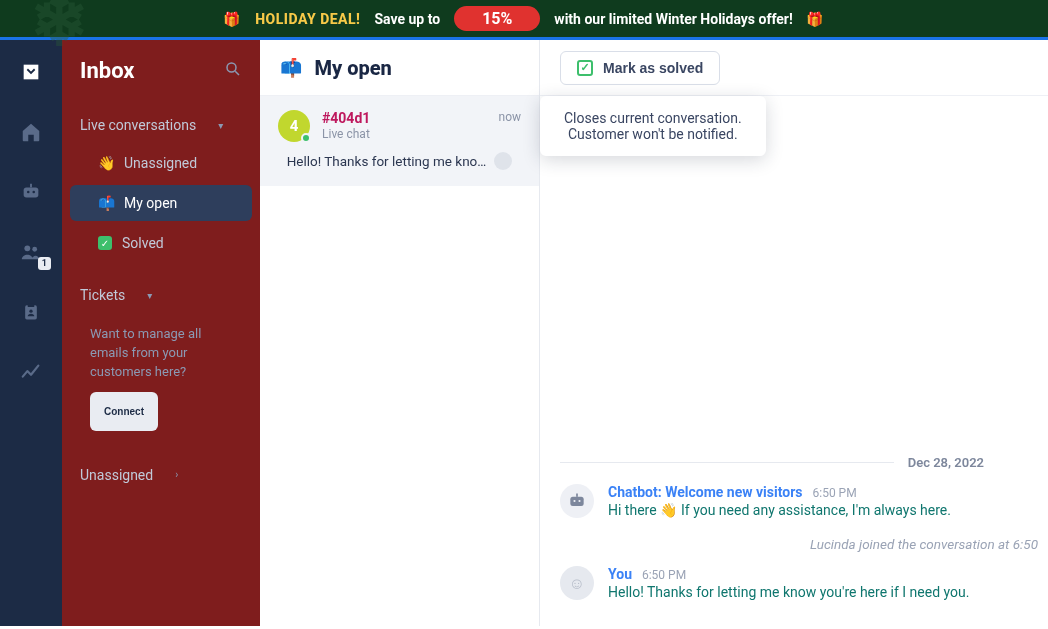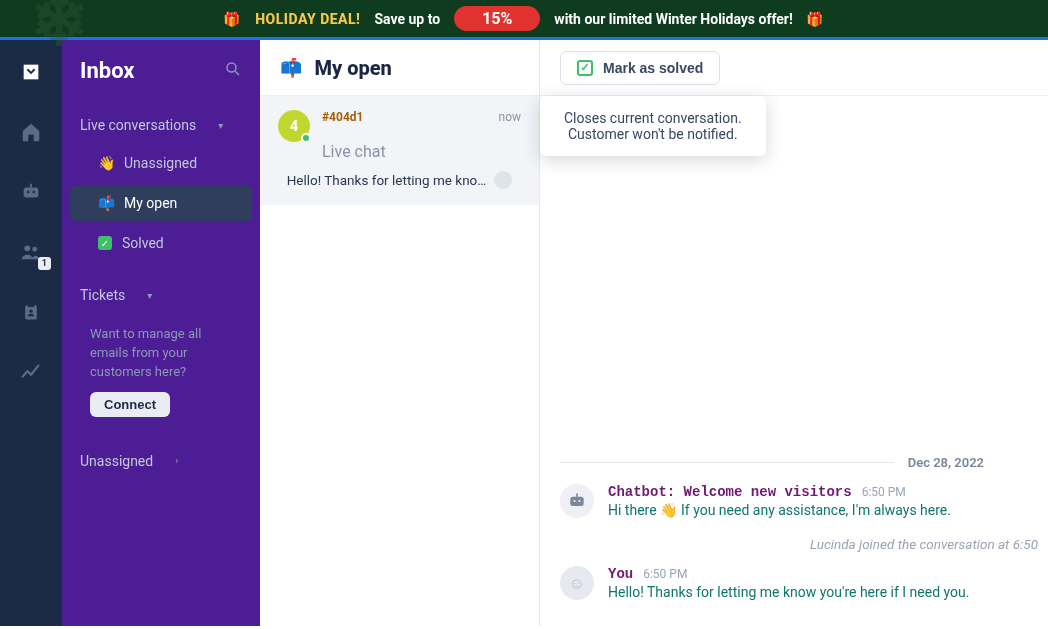--- a/index.html
+++ b/index.html
@@ -16,64 +16,64 @@
   
   .shell { display: flex; height: 586px; }
   
   
   .rail { width: 62px; background: #1c2b45; display: flex; flex-direction: column; align-items: center; padding-top: 20px; gap: 36px; color: #5a6b89; }
   .rail .ico { width: 24px; height: 24px; display: flex; align-items: center; justify-content: center; cursor: pointer; fill: #5a6b89; position: relative; }
   .rail .ico.active { color: #fff; fill: #fff; }
   .rail .badge { position: absolute; bottom: -6px; right: -8px; background: #e9ecf2; color: #1c2b45; font-size: 9px; font-weight: 700; border-radius: 3px; padding: 0px 4px; line-height: 13px; }
   
   
-  .sidebar { width: 198px; background: #4c1d95; color: #cfd6e4; display: flex; flex-direction: column; }
+  .sidebar { width: 198px; background: #7f1d1d; color: #cfd6e4; display: flex; flex-direction: column; }
   .sidebar-head { display: flex; align-items: center; justify-content: space-between; padding: 18px 18px 24px 18px; }
   .sidebar-head h1 { color: #fff; font-size: 22px; font-weight: 700; }
   .sidebar-head .search { color: #8b99b3; cursor: pointer; }
   .section-title { display: flex; align-items: center; gap: 22px; padding: 10px 18px; font-size: 14px; color: #c1c9d8; cursor: pointer; }
   .section-title .chev { font-size: 10px; color: #8b99b3; }
   .nav-item { display: flex; align-items: center; gap: 10px; padding: 10px 18px 10px 28px; font-size: 14px; color: #c1c9d8; cursor: pointer; border-radius: 6px; margin: 2px 8px; }
   .nav-item.active { background: #2e3e5c; color: #fff; }
   .nav-item .em { width: 16px; text-align: center; }
   .solved-ico { width: 14px; height: 14px; background: #3dbf6c; border-radius: 3px; display: inline-flex; align-items: center; justify-content: center; color: #fff; font-size: 10px; }
   .tickets-box { padding: 12px 20px 12px 28px; font-size: 13px; color: #8b99b3; line-height: 1.45; }
-  .connect-btn { margin-top: 10px; background: #e9ecf2; color: #1c2b45; border: none; border-radius: 6px; padding: 5px 14px; font-size: 13px; font-weight: 600; cursor: pointer; }
+  .connect-btn { margin-top: 10px; background: #e9ecf2; color: #1c2b45; border: none; border-radius: 6px; padding: 14px 14px; font-size: 10px; font-weight: 600; cursor: pointer; }
   
   
   .convlist { width: 280px; border-right: 1px solid #e6e9ef; background: #fff; display: flex; flex-direction: column; }
   .convlist-head { height: 56px; display: flex; align-items: center; gap: 12px; padding: 0 20px; border-bottom: 1px solid #eef0f5; }
   .convlist-head .mailbox { font-size: 18px; }
   .convlist-head h2 { font-size: 20px; font-weight: 800; color: #1a2744; }
   .conv-item { padding: 14px 18px 16px; background: #f2f4f8; cursor: pointer; }
   .conv-top { display: flex; align-items: flex-start; gap: 12px; }
   .avatar { width: 32px; height: 32px; border-radius: 50%; background: #c1d72e; color: #fff; font-weight: 700; display: flex; align-items: center; justify-content: center; font-size: 15px; position: relative; }
   .avatar .dot { position: absolute; right: -1px; bottom: -1px; width: 10px; height: 10px; border-radius: 50%; background: #3dbf6c; border: 2px solid #f2f4f8; }
   .conv-meta { flex: 1; }
-  .conv-name { font-weight: 700; font-size: 12px; color: #a16207; }
-  .conv-sub { font-size: 16px; color: #8b94a7; margin-top: 18px; }
+  .conv-name { font-weight: 700; font-size: 14px; color: #be185d; }
+  .conv-sub { font-size: 12px; color: #8b94a7; margin-top: 1px; }
   .conv-time { font-size: 12px; color: #8b94a7; }
   .conv-preview { margin-top: 10px; font-size: 13.5px; color: #2c3751; display: flex; align-items: center; justify-content: center; gap: 8px; }
   .tiny-ava { width: 18px; height: 18px; border-radius: 50%; background: #dfe3ea; display: inline-block; flex-shrink: 0; }
   
   
   .chat { flex: 1; display: flex; flex-direction: column; position: relative; background: #fff; }
   .chat-head { height: 56px; border-bottom: 1px solid #eef0f5; display: flex; align-items: center; padding: 0 20px; gap: 14px; }
   .mark-btn { border: 1px solid #d9dee8; background: #fff; padding: 8px 16px; border-radius: 6px; display: flex; align-items: center; gap: 10px; font-size: 14px; color: #3a4662; font-weight: 600; cursor: pointer; }
   .mark-btn .chk { width: 16px; height: 16px; border: 2px solid #3dbf6c; border-radius: 3px; display: inline-flex; align-items: center; justify-content: center; color: #3dbf6c; font-size: 11px; font-weight: 800; }
   .tooltip { position: absolute; top: 56px; left: 0px; background: #fff; border-radius: 6px; box-shadow: 0 4px 18px rgba(30,40,60,.18); padding: 14px 24px; text-align: center; font-size: 14px; color: #3a4662; z-index: 10; }
   .chat-body { flex: 1; overflow: hidden; display: flex; flex-direction: column; justify-content: flex-end; padding: 16px 10px 16px 20px; }
   .date-sep { display: flex; align-items: center; gap: 14px; margin: 8px 0 14px; }
   .date-sep .line { flex: 1; height: 1px; background: #e6e9ef; }
   .date-sep .txt { font-size: 13px; color: #7d879c; font-weight: 600; }
   .msg { display: flex; gap: 14px; margin-bottom: 10px; }
   .msg .ava { width: 34px; height: 34px; border-radius: 50%; background: #eef0f5; display: flex; align-items: center; justify-content: center; color: #7d879c; flex-shrink: 0; }
   .msg .content { flex: 1; }
   .msg .head { display: flex; align-items: baseline; gap: 10px; }
-  .msg .name { font-weight: 700; font-size: 14px; color: #701a75; font-family: Liberation Mono, monospace; }
+  .msg .name { font-weight: 700; font-size: 14px; color: #3b82f6; }
   .msg .time { font-size: 12px; color: #9aa3b5; }
   .msg .text { font-size: 14px; color: #0f766e; margin-top: 2px; }
   .join-note { font-style: italic; color: #9aa3b5; font-size: 13.5px; text-align: right; margin: 8px 0 14px; }
   .smile-placeholder { width: 34px; height: 34px; border-radius: 50%; background: #e6e9ef; display:flex;align-items:center;justify-content:center;font-size:16px;color:#b7bdc9; }
 </style>
 </head>
 <body>
 
 <div class="banner">
   <span class="snowflake">❄</span>

